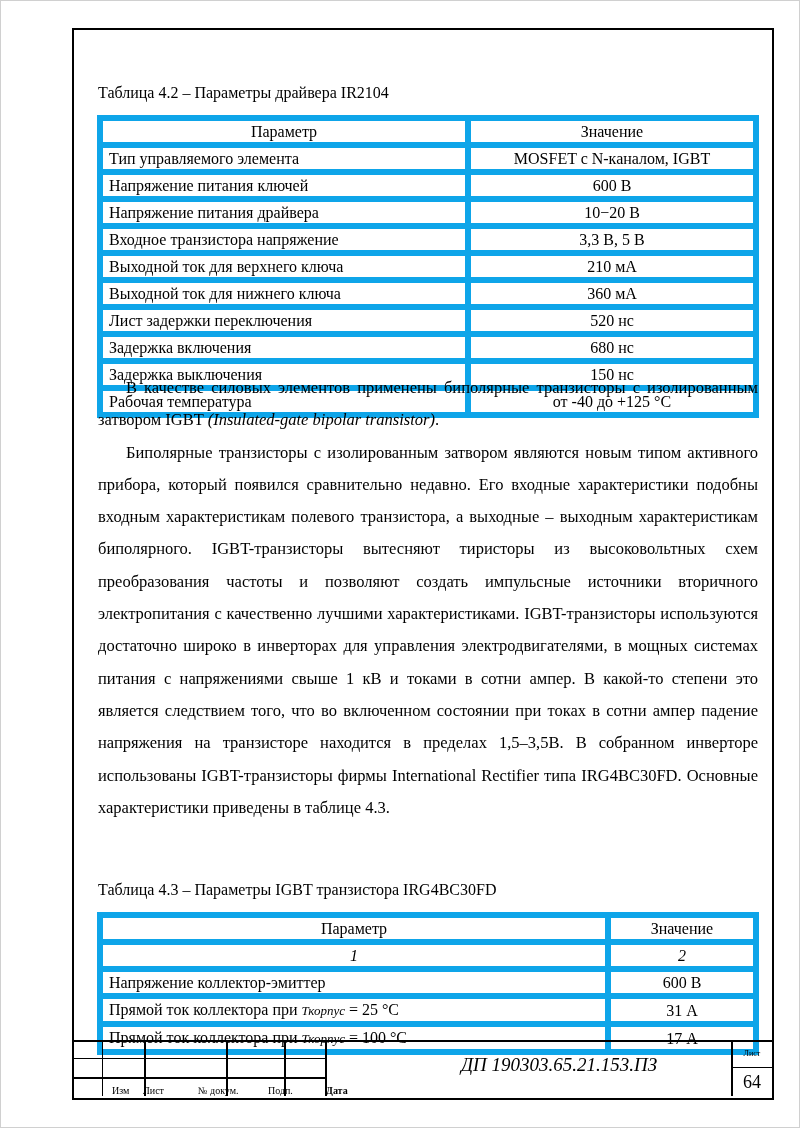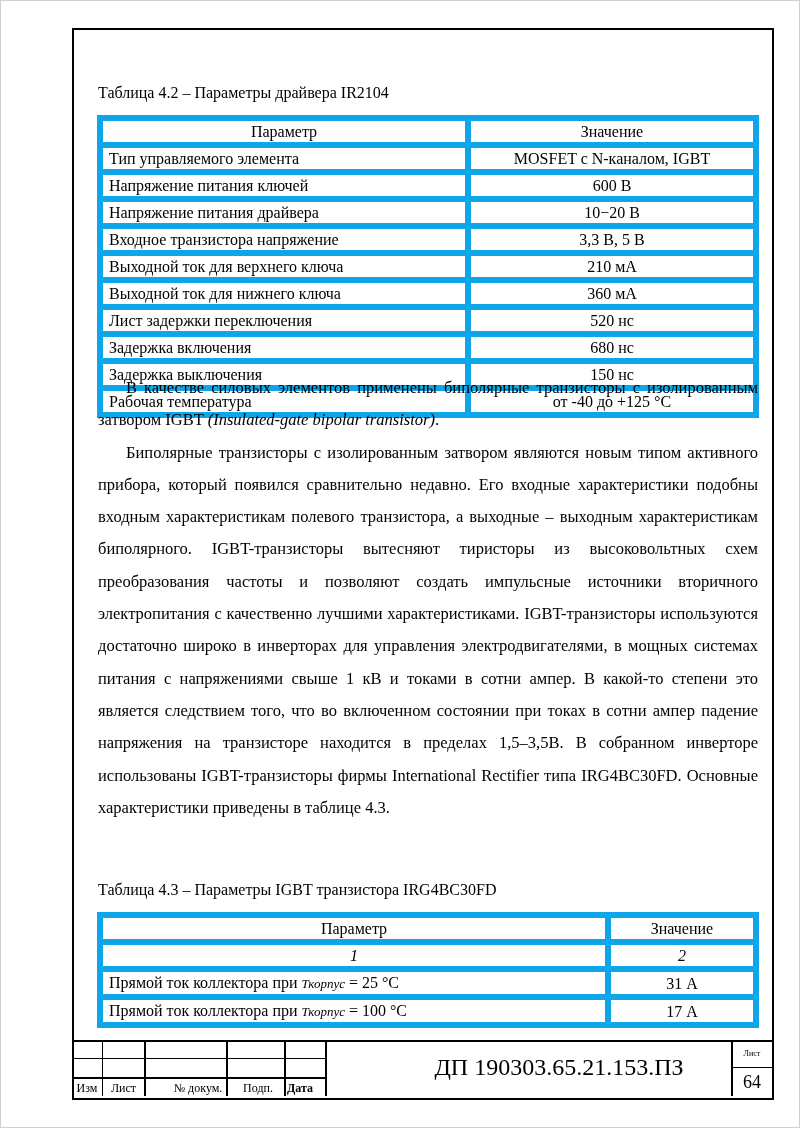--- a/index.html
+++ b/index.html
@@ -8,22 +8,22 @@
   .page-edge { position:absolute; left:0; top:0; width:798px; height:1126px; border:1px solid #d0d0d0; }
   .frame { position:absolute; left:72px; top:28px; width:698px; height:1068px; border:2px solid #000; }
   .caption { position:absolute; left:98px; font-size:16px; }
   table.data { position:absolute; left:97px; border-collapse:collapse; font-size:16px; }
   table.data td { border:6px solid #0ea5e9; padding:0 6px; height:21px; line-height:21px; white-space:nowrap; }
   table.data td.c { text-align:center; }
   .para { position:absolute; left:98px; width:660px; font-size:16.5px; line-height:32.3px; text-align:justify; }
   .para p { margin:0; text-indent:28px; }
   .stamp { position:absolute; left:72px; top:1040px; width:700px; height:58px; }
   .sv { position:absolute; background:#000; }
-  .stamp .lbl { position:absolute; font-size:12px; bottom:2px; text-align:center; }
-  .stamp .code { position:absolute; left:326px; top:14px; width:464px; text-align:center; font-size:24px; }
+  .stamp .lbl { position:absolute; font-size:10px; bottom:2px; text-align:left;margin-left:40px; }
+  .stamp .code { position:absolute; left:326px; top:14px; width:464px; text-align:center; font-size:19px;font-style:italic; }
   .stamp .sheetlbl { position:absolute; left:660px; top:9px; width:40px; text-align:center; font-size:8px; }
   .stamp .sheetnum { position:absolute; left:660px; top:32px; width:40px; text-align:center; font-size:18px; }
   i { font-style:italic; }
 </style>
 </head>
 <body>
 
 <div class="page-edge"></div>
 <div class="frame"></div>
 
@@ -87,20 +87,24 @@
   <tbody>
       <tr>
     <td class="c" style="width:490px;">Параметр</td>
     <td class="c">Значение</td>
   </tr>
   <tr>
     <td class="c"><i>1</i></td>
     <td class="c"><i>2</i></td>
   </tr>
   <tr>
+    <td><span>Напряжение коллектор-эмиттер</span></td>
+    <td class="c">600 В</td>
+  </tr>
+  <tr>
     <td><span>Прямой ток коллектора при </span><i style="font-size:13px;">Ткорпус</i><span> = 25 °С</span></td>
     <td class="c">31 А</td>
   </tr>
   <tr>
     <td><span>Прямой ток коллектора при </span><i style="font-size:13px;">Ткорпус</i><span> = 100 °С</span></td>
     <td class="c">17 А</td>
   </tr>
 </tbody>
   </table>
 

